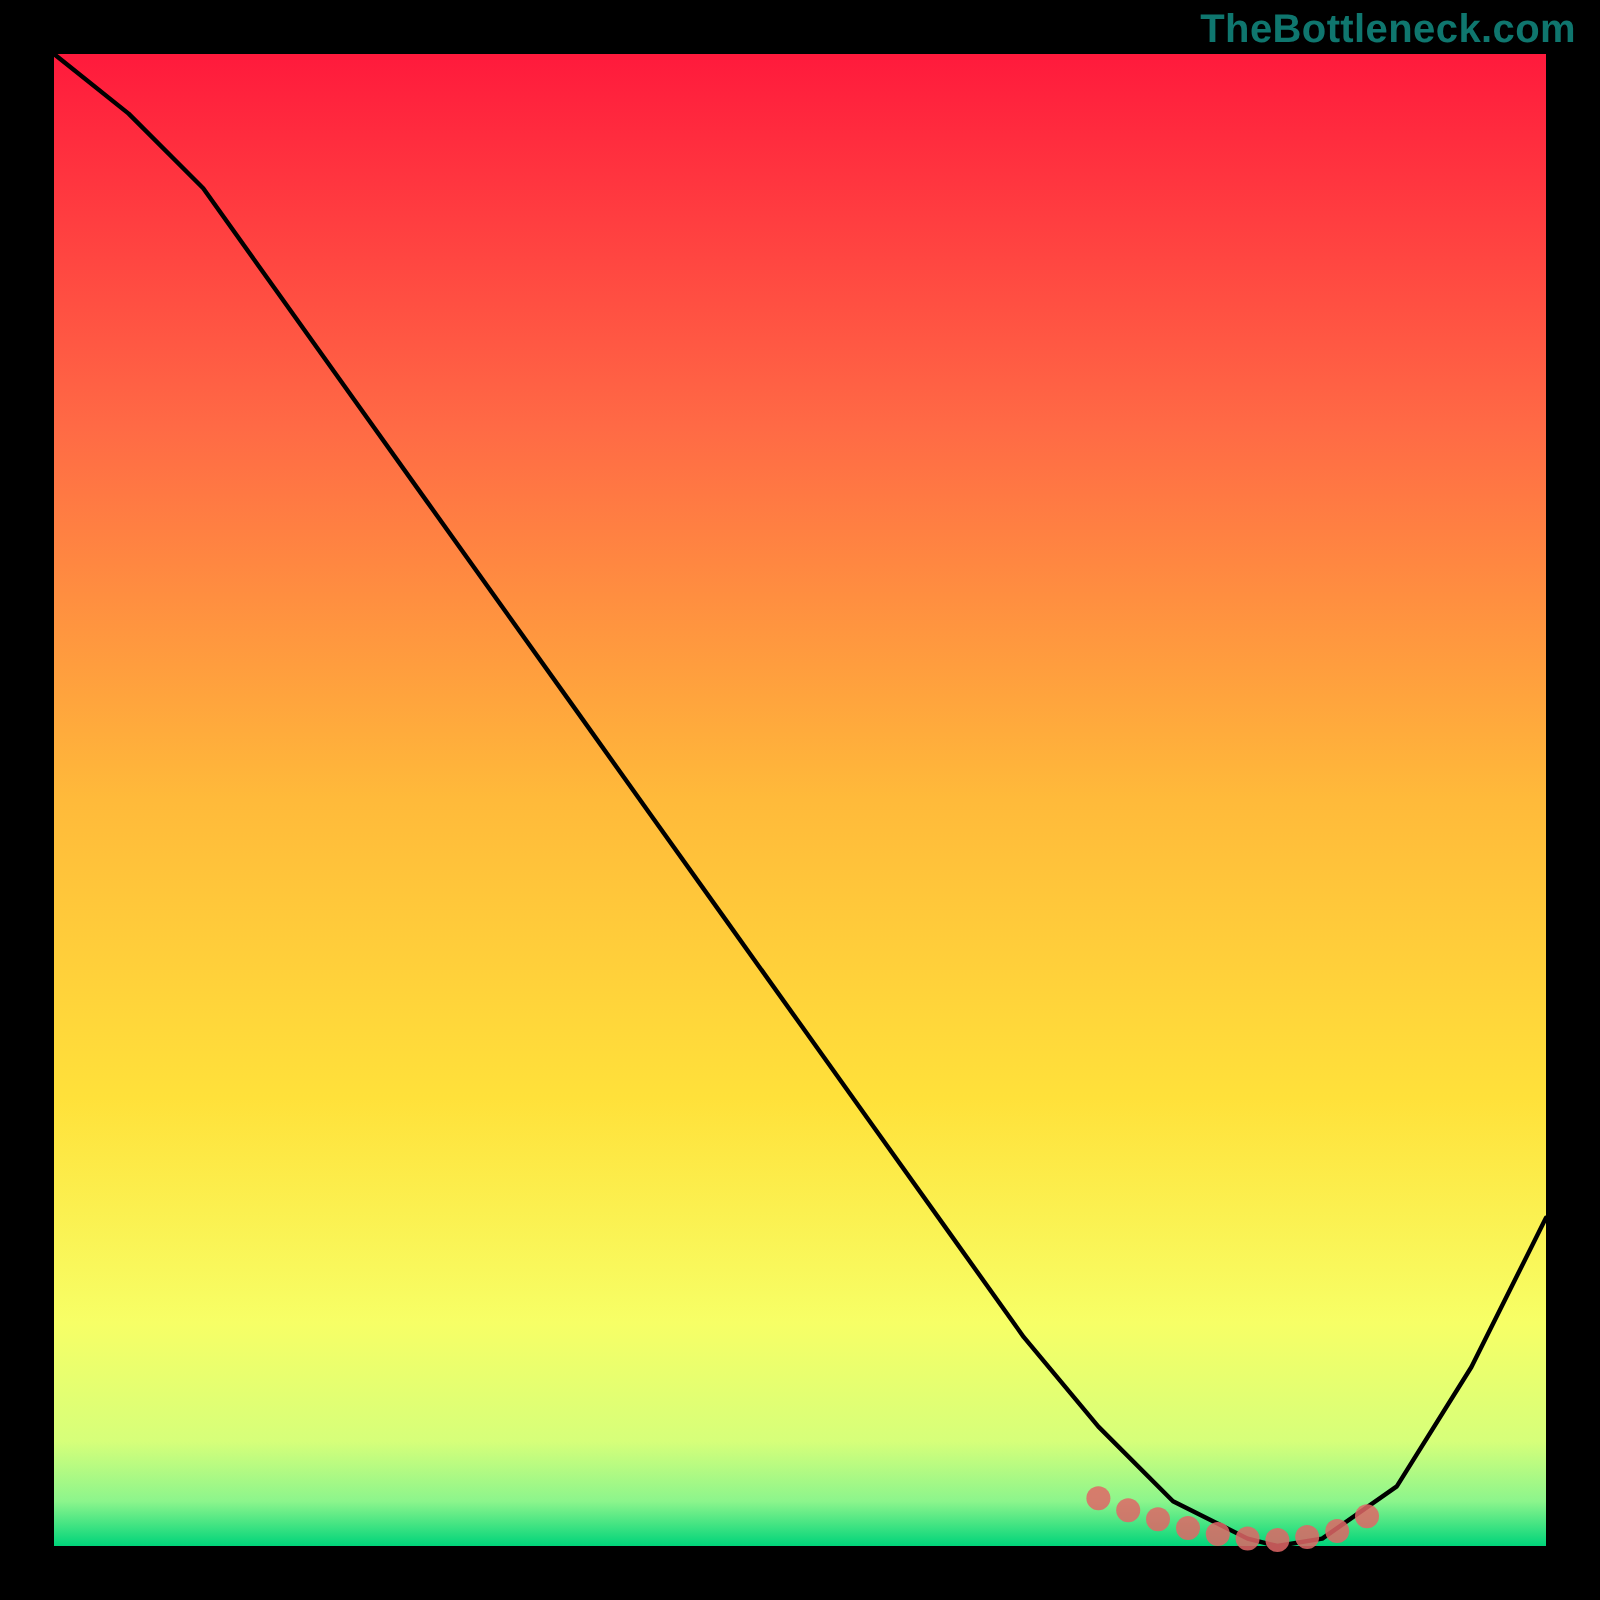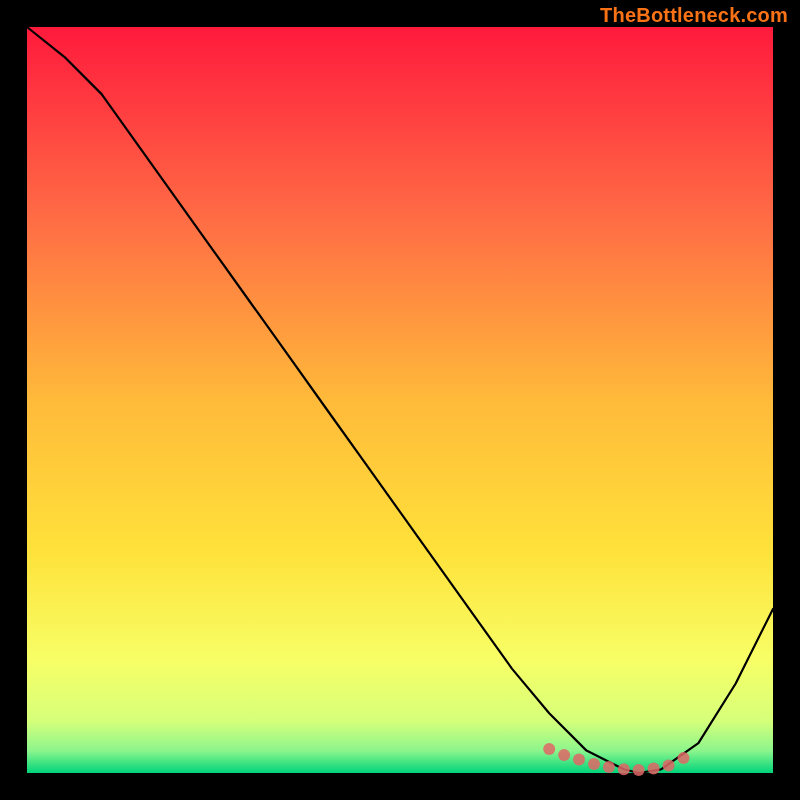--- a/index.html
+++ b/index.html
@@ -15,21 +15,21 @@
     position: absolute;
     top: 0; left: 0;
     width: 800px;
     height: 800px;
     background: #000;
   }
   .watermark {
     position: absolute;
     top: 4px;
     right: 12px;
-    color: #f97316;
+    color: #0f766e;
     font-size: 20px;
     font-weight: 600;
     letter-spacing: 0.2px;
   }
   svg {
     position: absolute;
     top: 0; left: 0;
   }
 </style>
 </head>

